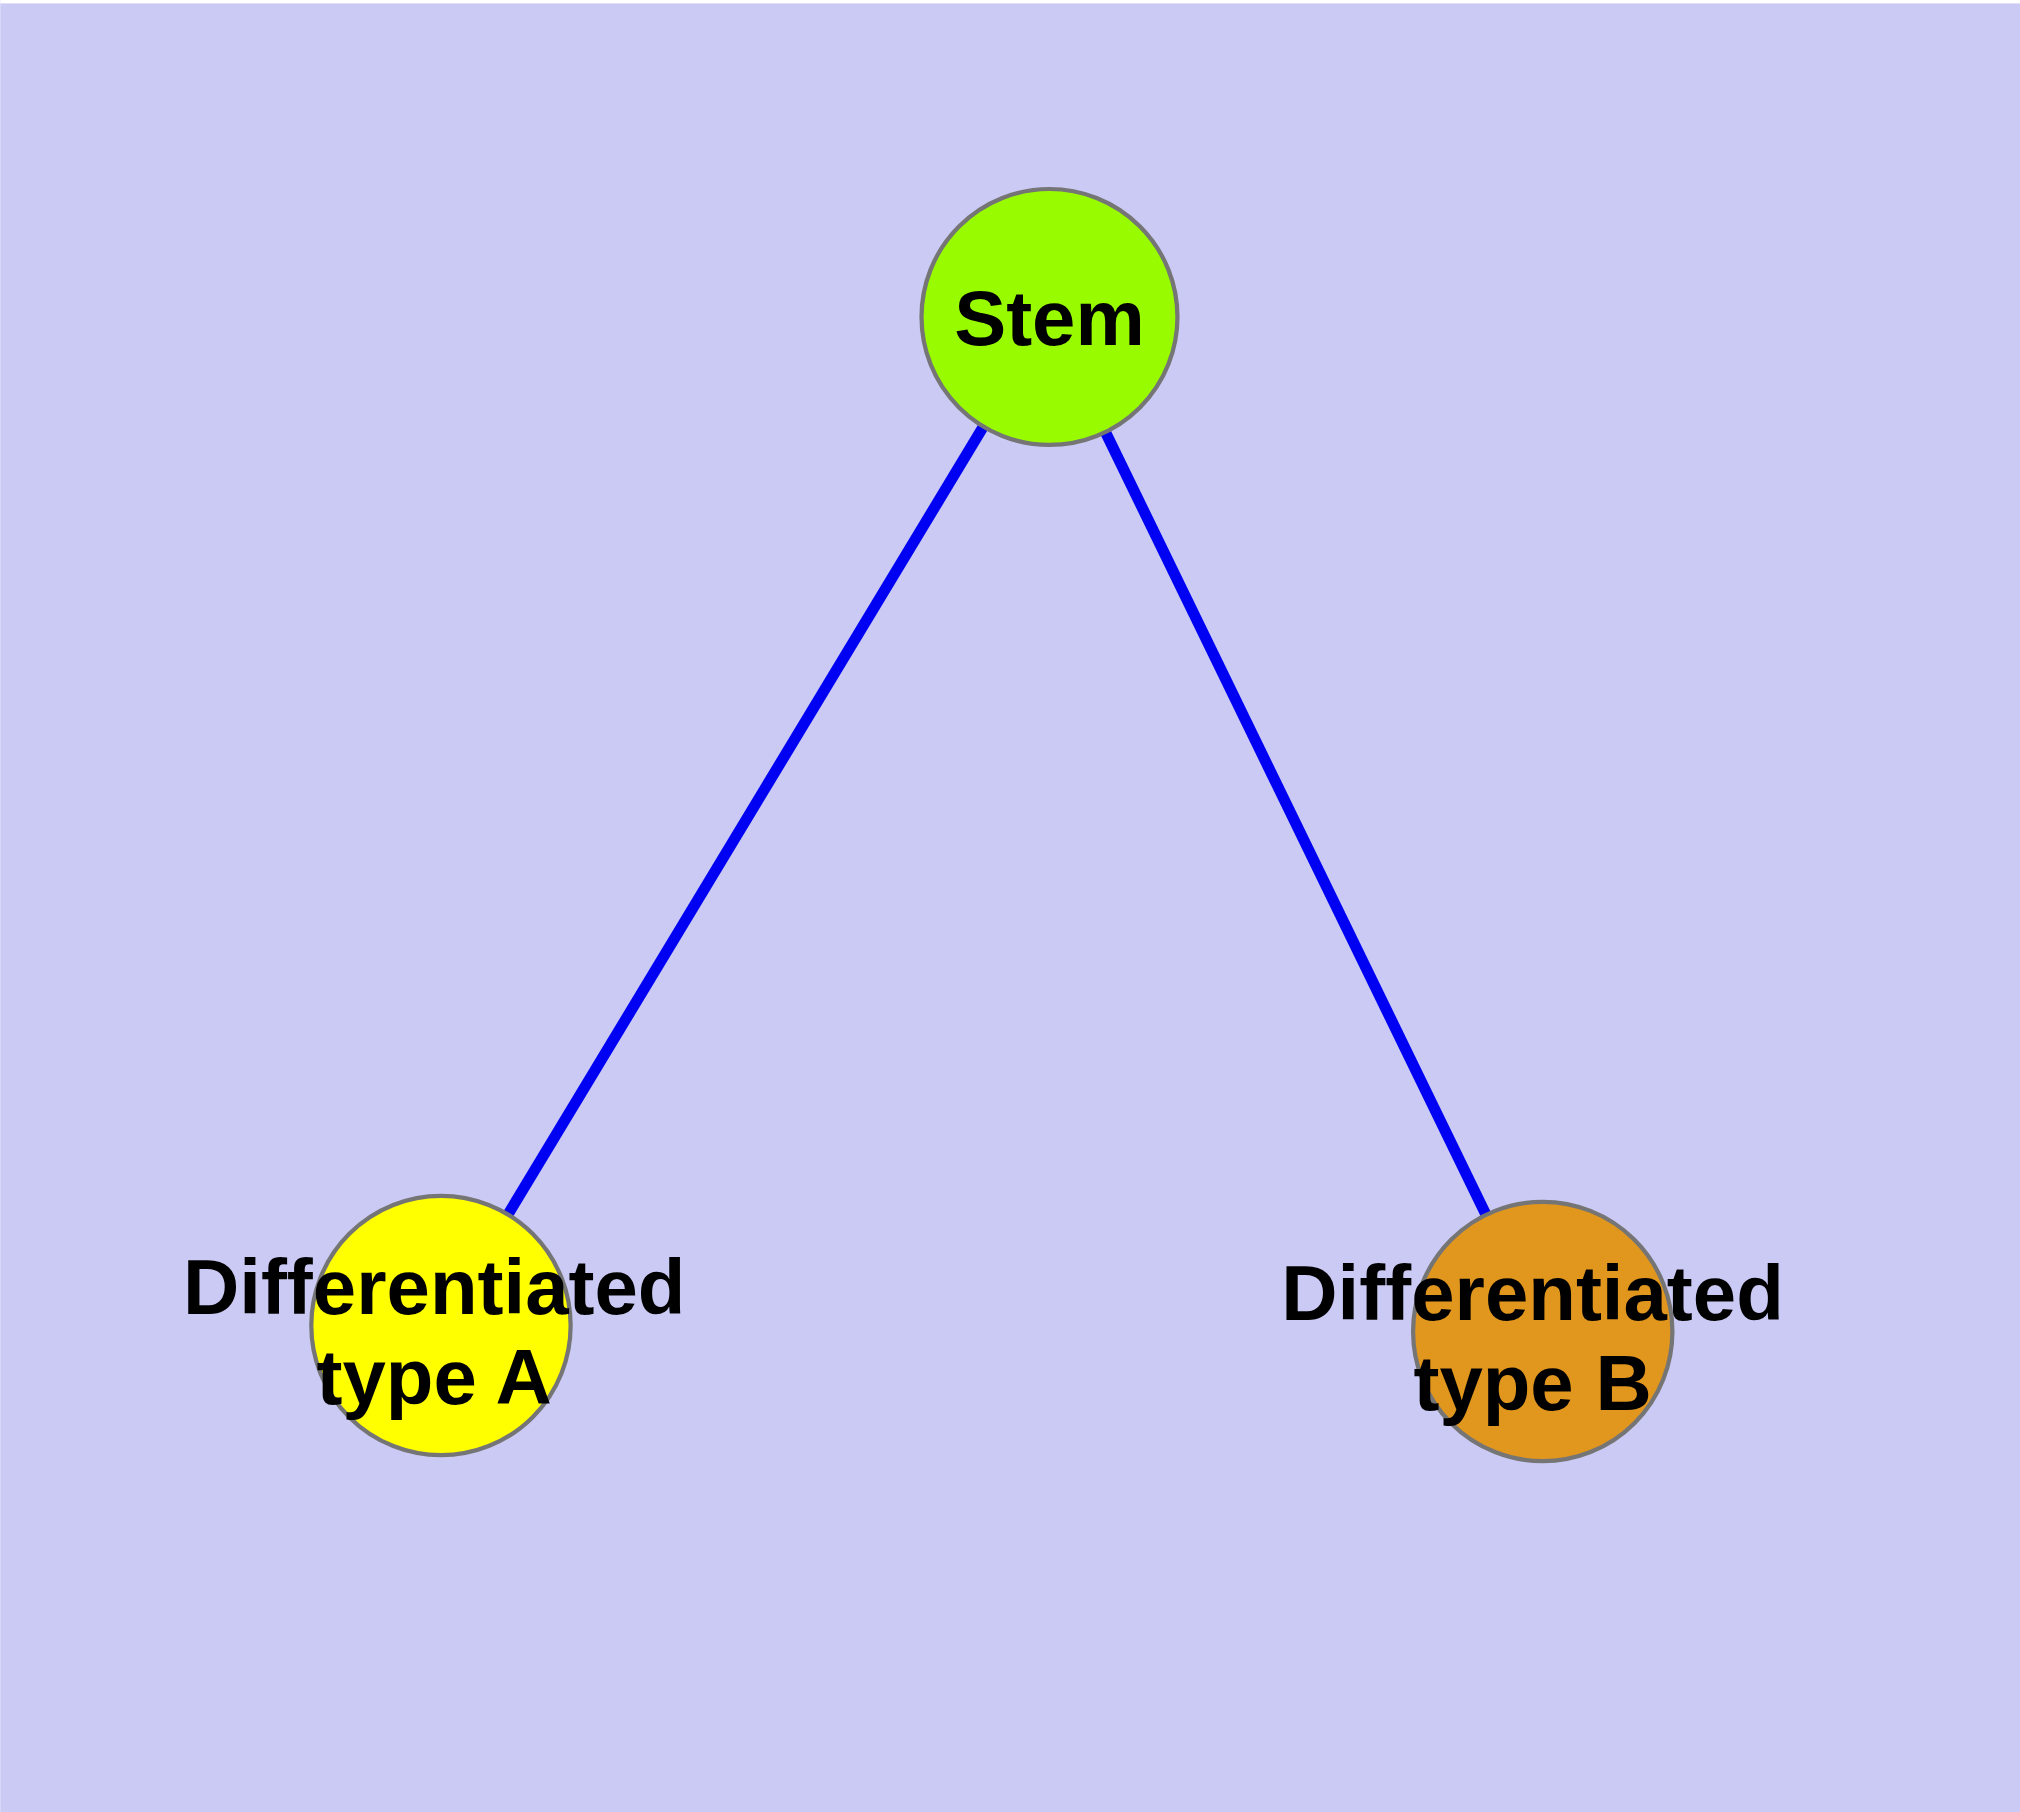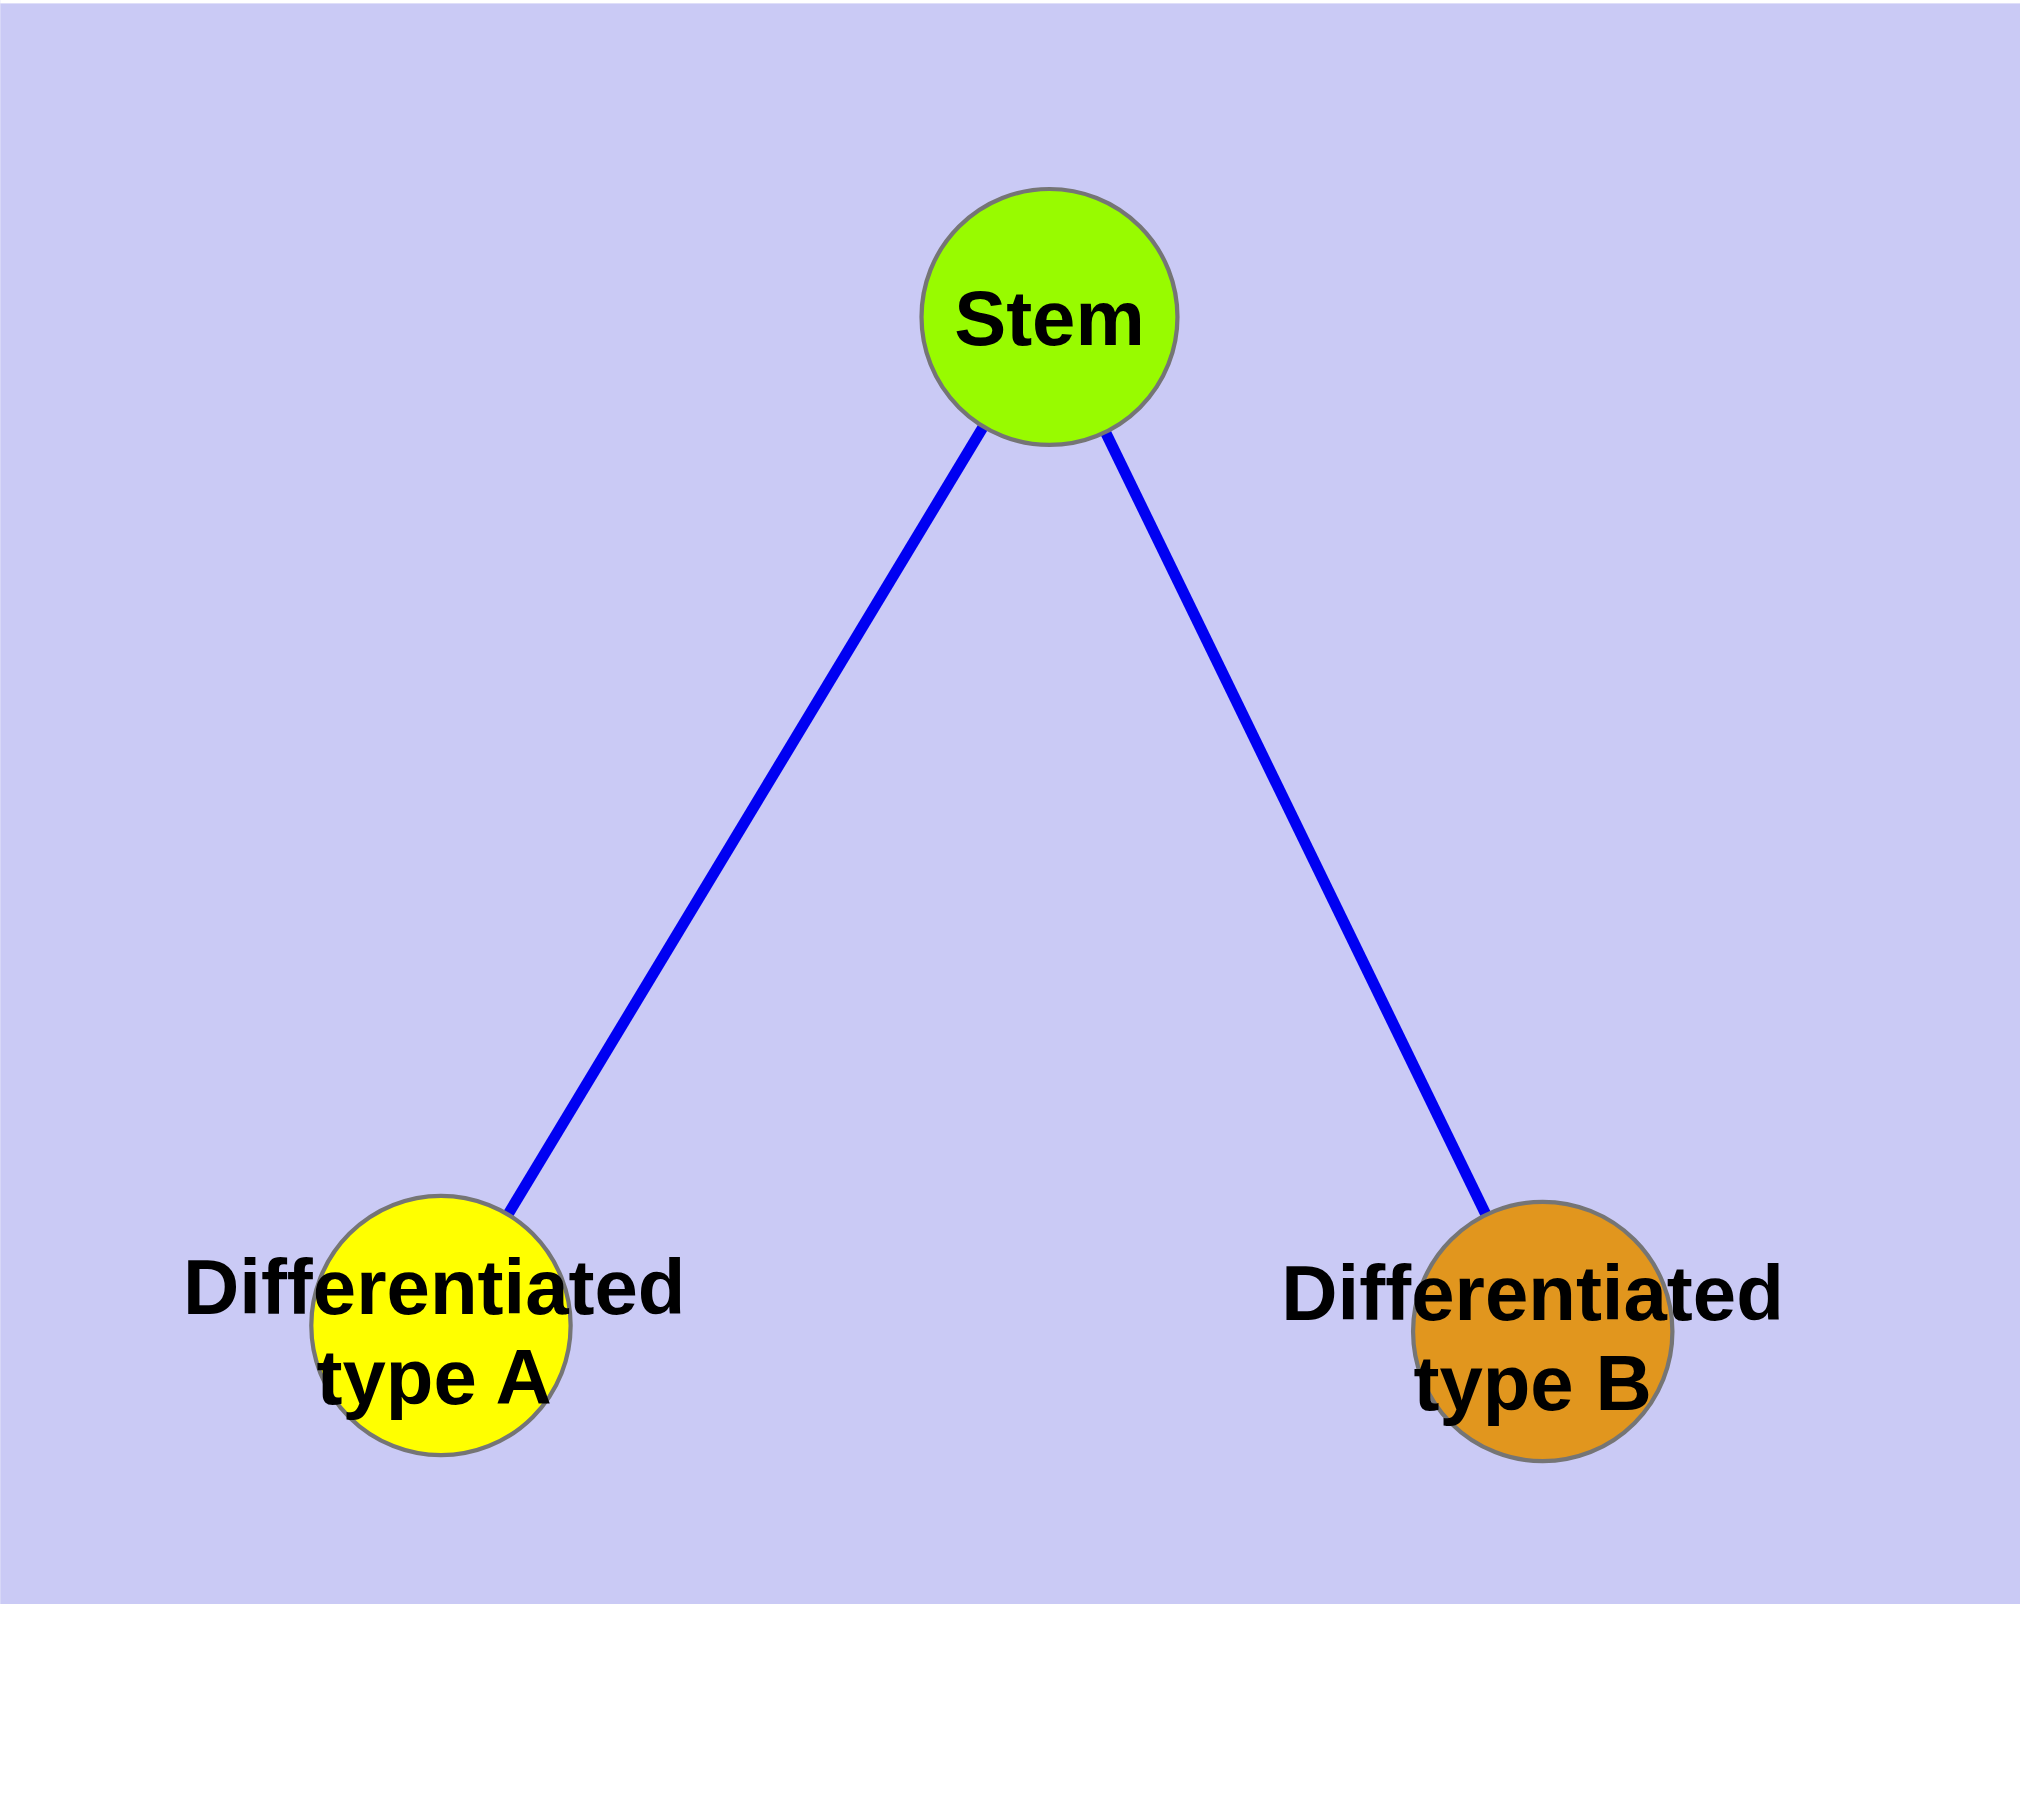--- a/index.html
+++ b/index.html
@@ -3,21 +3,21 @@
 <meta charset="utf-8">
 <style>
   html, body {
     margin: 0;
     padding: 0;
     background: #ffffff;
   }
   #stage {
     position: relative;
     width: 2021px;
-    height: 1604px;
+    height: 1812px;
     overflow: hidden;
     font-family: "Liberation Sans", sans-serif;
   }
   svg {
     display: block;
   }
   .node-label {
     font-family: "Liberation Sans", sans-serif;
     font-weight: bold;
     font-size: 92px;

